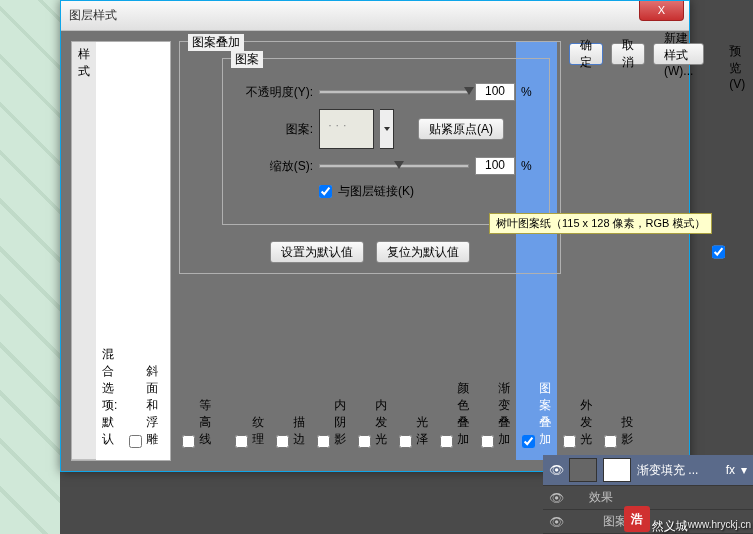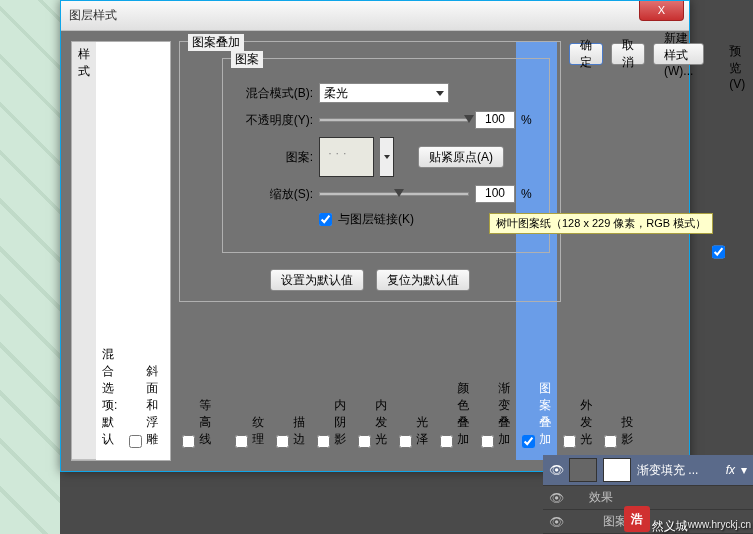--- a/index.html
+++ b/index.html
@@ -40,21 +40,21 @@
 .preview-box { width: 70px; height: 70px; border: 1px solid #888; background: #c8ccc8; margin: 4px auto; position: relative; }
 .preview-box::before { content:""; position:absolute; width:6px; height:6px; background:#555; left:15px; top:40px; border-radius:1px; }
 .preview-box::after { content:""; position:absolute; width:4px; height:4px; background:#555; left:40px; top:20px; border-radius:1px; }
 .check-row { display:flex; gap:4px; justify-content:center; }
 .layers-panel { position: absolute; right: 0; bottom: 0; width: 210px; background: #4a4a4a; color: #c0c0c0; font-size: 11px; }
 .layer-row { display: flex; align-items: center; padding: 3px 6px; gap: 6px; border-bottom: 1px solid #383838; }
 .layer-row.active { background: #5a6a8a; color: #fff; }
 .eye { width: 14px; text-align: center; }
 .thumb-sq { width: 28px; height: 24px; background: #666; border: 1px solid #333; }
 .thumb-sq.white { background: #fff; }
-.fx-tag { margin-left:auto; font-style: italic; }
+.fx-tag { margin-left:auto; }
 .watermark { position: absolute; right: 2px; bottom: 2px; display: flex; align-items: flex-end; gap: 2px; }
 .wm-badge { width: 26px; height: 26px; background: #d03030; color:#fff; display:flex; align-items:center; justify-content:center; font-weight:bold; border-radius:3px; }
 .wm-text { color: #fff; font-size: 14px; text-shadow: 1px 1px 2px #000; display:flex; flex-direction:row; line-height:1; }
 .wm-url { font-size: 10px; color: #eee; text-align: right; }
 </style>
 </head>
 <body>
 
 <div class="bg-pattern"></div>
 
@@ -118,27 +118,20 @@
           <span>投影</span>
         </div>
     </div>
 
     <div class="center-panel">
       <div class="outer-fieldset">
         <span class="fieldset-label">图案叠加</span>
         <div class="fieldset">
           <span class="fieldset-label">图案</span>
 
-          <div class="row">
-            <span class="row-label">混合模式(B):</span>
-            <div class="combo">
-              <span>柔光</span>
-              <span class="arrow"></span>
-            </div>
-          </div>
 
           <div class="row">
             <span class="row-label">不透明度(Y):</span>
             <div class="slider">
                 <div class="thumb"></div>
               </div>
             <div class="num-input">100</div>
             <span>%</span>
           </div>
 
@@ -165,21 +158,21 @@
             <input type="checkbox" checked="" style="">
             <span>与图层链接(K)</span>
           </div>
         </div>
 
         <div class="bottom-btns">
           <div class="btn">设置为默认值</div>
           <div class="btn">复位为默认值</div>
         </div>
       </div>
-      <div class="tooltip">树叶图案纸（128 x 229 像素，RGB 模式）</div>
+      <div class="tooltip">树叶图案纸（115 x 128 像素，RGB 模式）</div>
     </div>
 
     <div class="right-panel">
       <div class="btn" style="border:1px solid #4a7ac8">确定</div>
       <div class="btn">取消</div>
       <div class="btn">新建样式(W)...</div>
       <div class="check-row">
         <input type="checkbox" checked="" style="">
         <span>预览(V)</span>
       </div>

